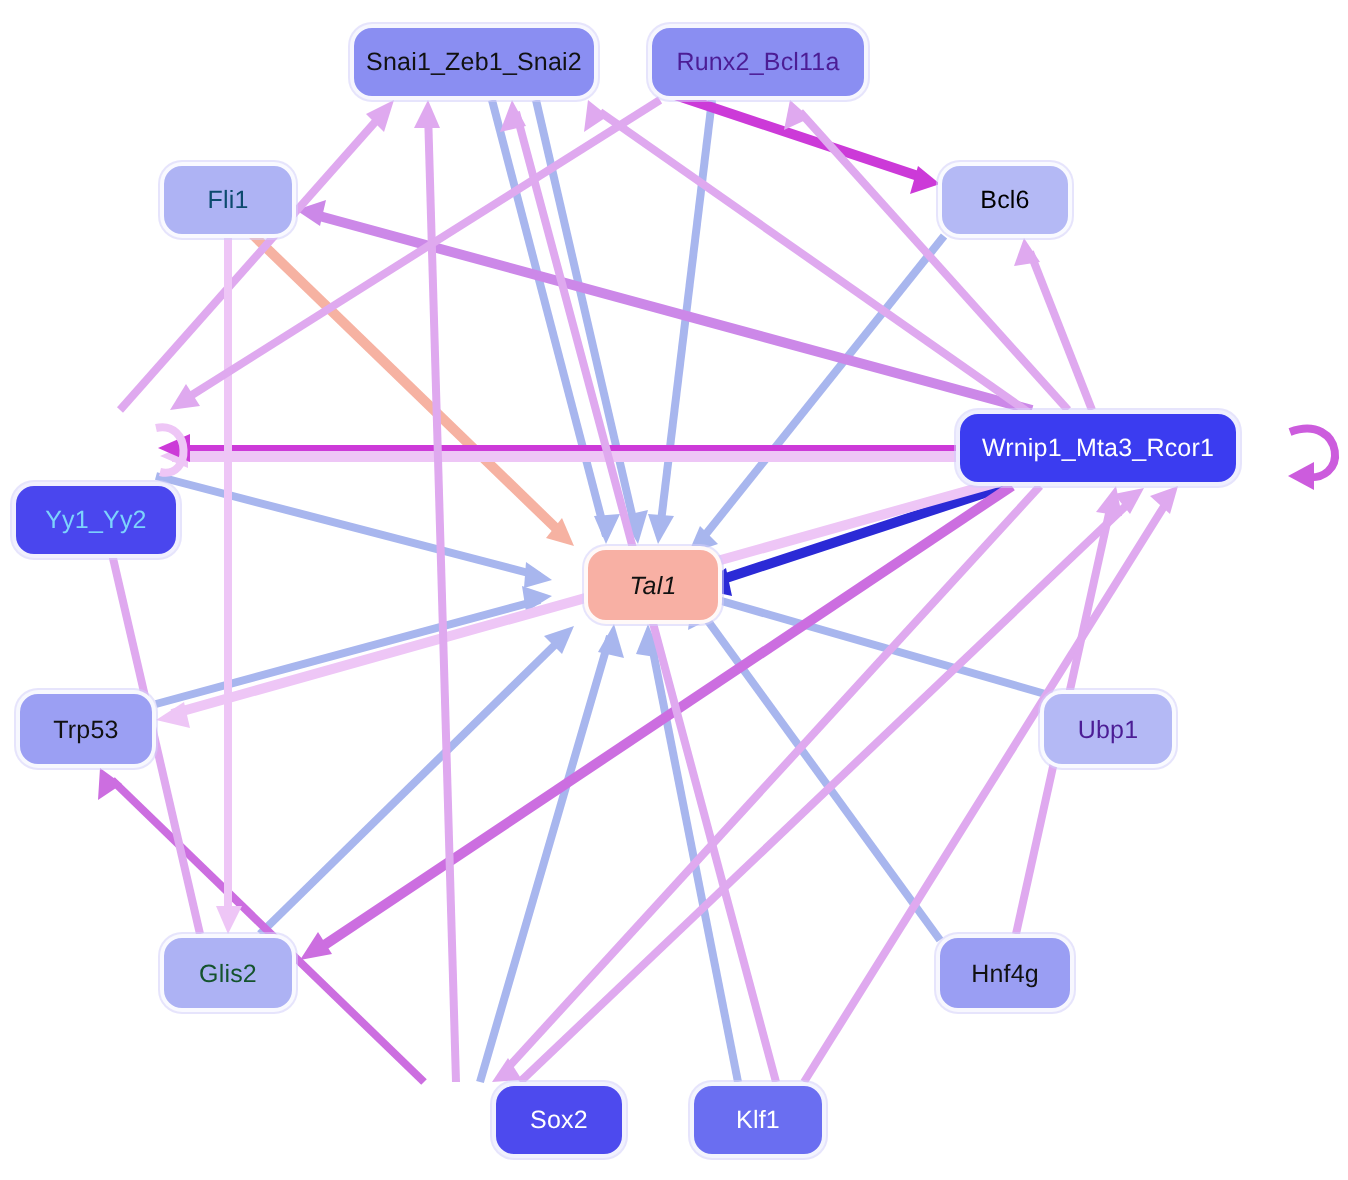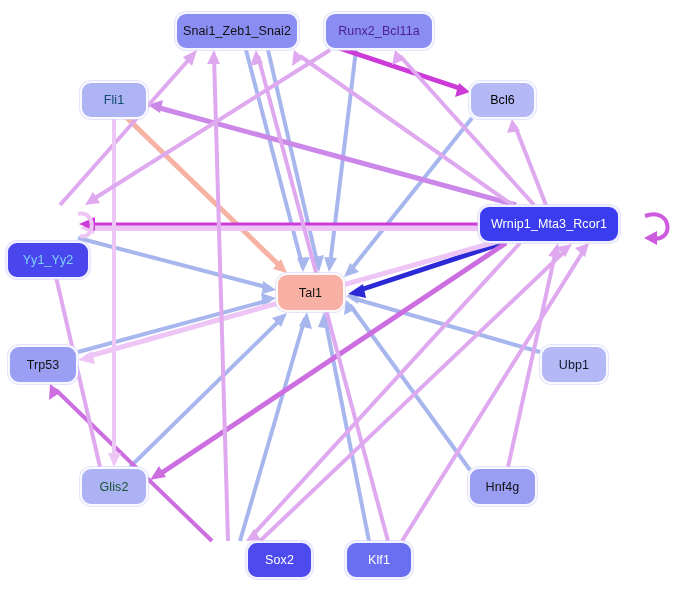--- a/index.html
+++ b/index.html
@@ -179,29 +179,29 @@
   </div>
 
   <div class="node" style="left:6px; top:205px; width:84px; height:38px; background:#4a46ee; color:#7dd3fc;margin-top:36px;">
     <span class="node-label">Yy1_Yy2</span>
   </div>
 
   <div class="node" style="left:478px; top:205px; width:142px; height:38px; background:#3b3cf0; color:#ffffff;text-align:right;">
     <span class="node-label">Wrnip1_Mta3_Rcor1</span>
   </div>
 
-  <div class="node" style="left:276px; top:273px; width:69px; height:39px; background:#f8b0a4; color:#111111;">
+  <div class="node" style="left:292px; top:273px; width:69px; height:39px; background:#f8b0a4; color:#111111;font-style:italic;">
     <span class="node-label">Tal1</span>
   </div>
 
   <div class="node" style="left:8px; top:345px; width:70px; height:39px; background:#9b9ff3; color:#111111;">
     <span class="node-label">Trp53</span>
   </div>
 
-  <div class="node" style="left:540px; top:345px; width:68px; height:39px; background:#b4b9f5; color:#0f172a;">
+  <div class="node" style="left:520px; top:345px; width:68px; height:39px; background:#b4b9f5; color:#4c1d95;">
     <span class="node-label">Ubp1</span>
   </div>
 
   <div class="node" style="left:80px; top:467px; width:68px; height:39px; background:#adb2f4; color:#14532d;">
     <span class="node-label">Glis2</span>
   </div>
 
   <div class="node" style="left:468px; top:467px; width:69px; height:39px; background:#9a9ef3; color:#111111;">
     <span class="node-label">Hnf4g</span>
   </div>

